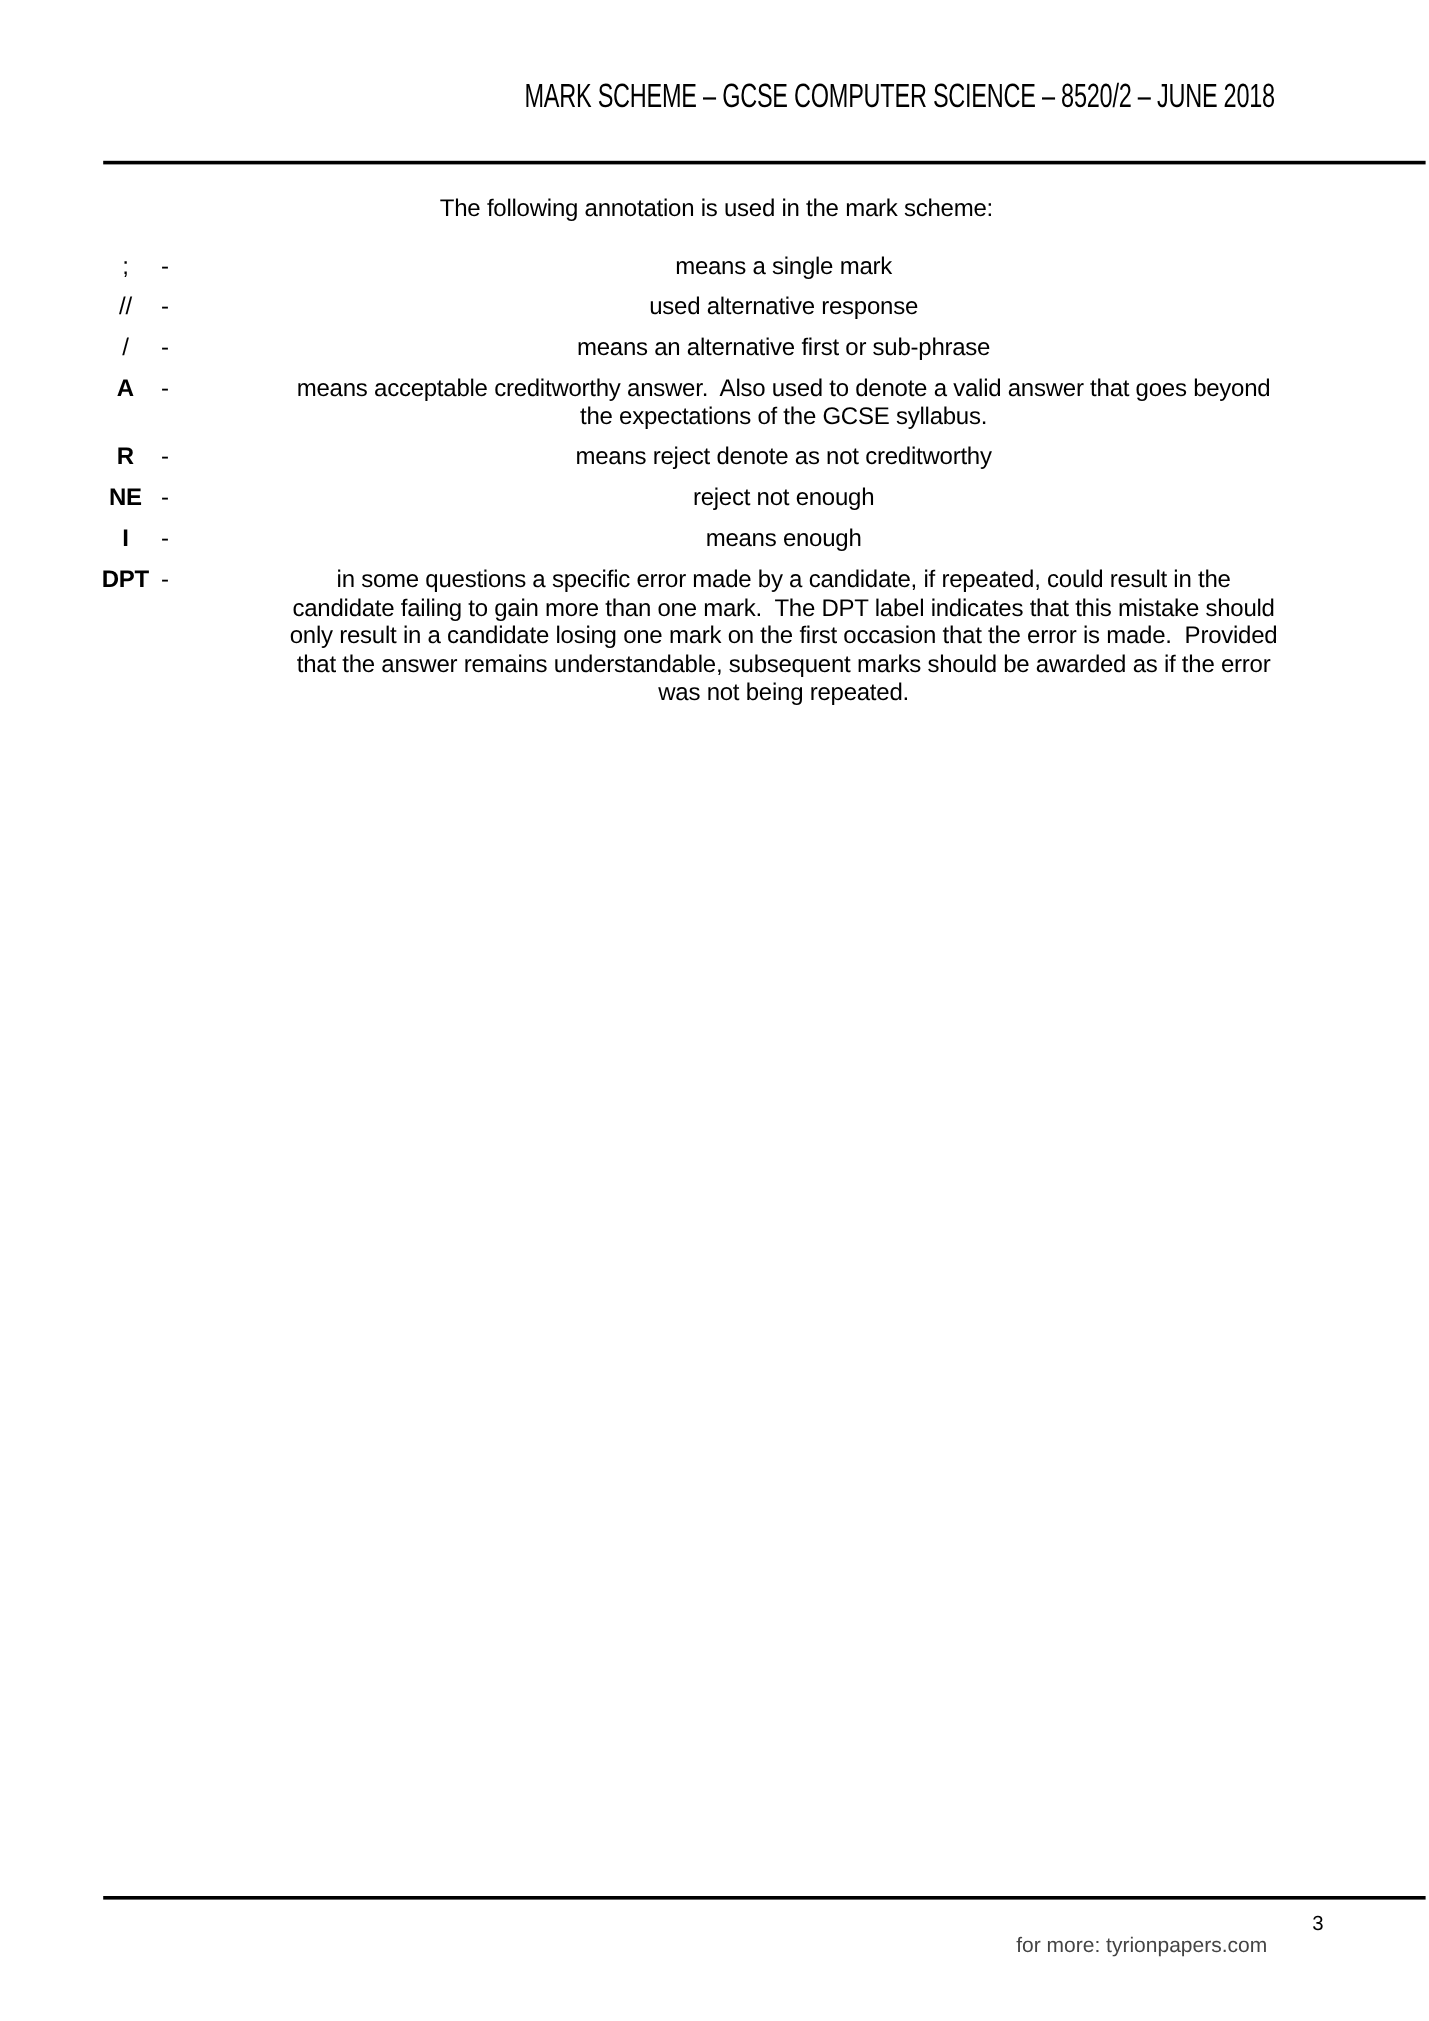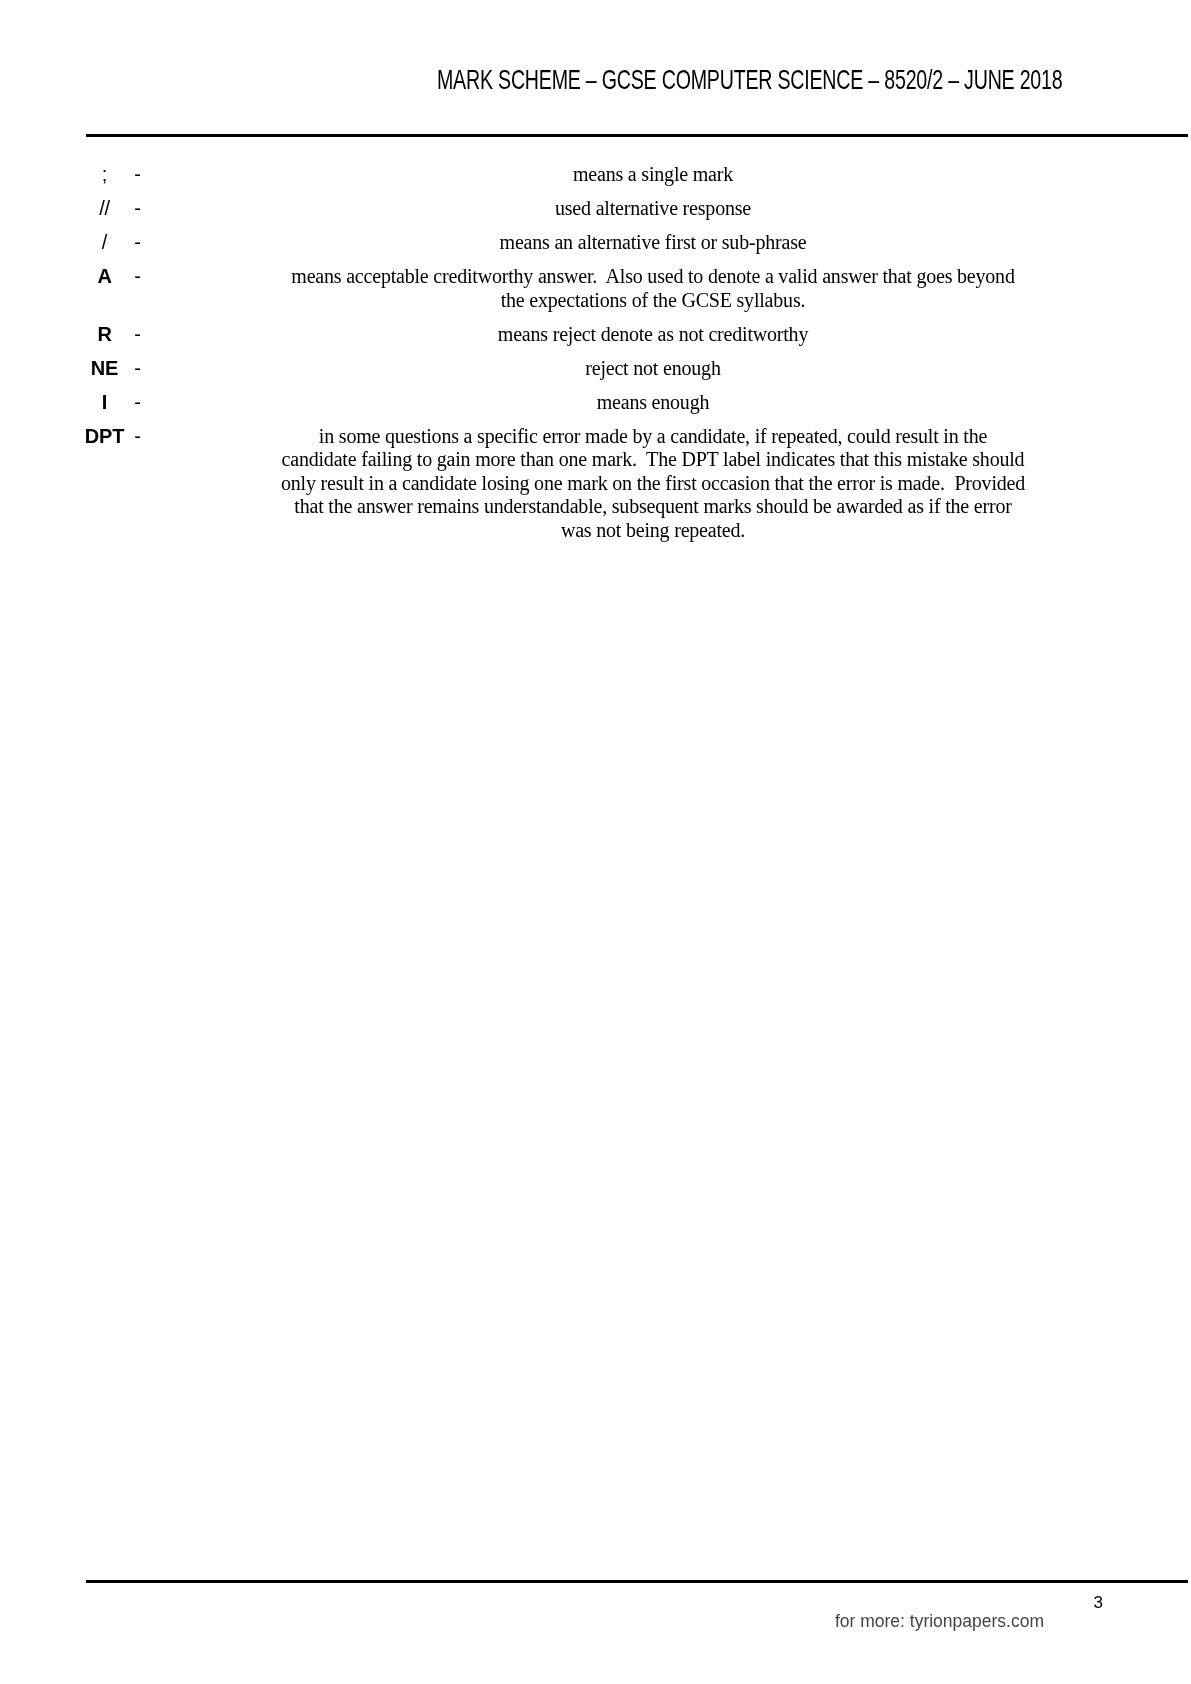--- a/index.html
+++ b/index.html
@@ -55,52 +55,53 @@
     margin: 0 0 24px 0;
   }
   .row {
     display: grid;
     grid-template-columns: 45px 21px 1010px;
     margin-bottom: 10.5px;
   }
   .sym { white-space: nowrap; }
   .sym.b { font-weight: bold; }
   .dash { }
-  .meaning { white-space: pre-wrap; font-family: Liberation Serif, serif; }
+  .meaning { white-space: pre-wrap; }
 
   
   .page-number {
     position: absolute;
     top: 1593px;
     right: 88px;
     font-size: 17px;
     line-height: 20px;
     color: #000000;
   }
   .watermark {
     position: absolute;
     top: 1611px;
-    right: 147px;
+    right: 135px;
     font-size: 17.5px;
     line-height: 20px;
     color: #444444;
     white-space: nowrap;
   }
 </style>
 </head>
 <body>
 
 <div class="page">
 
   <div class="header-title">MARK SCHEME – GCSE COMPUTER SCIENCE – 8520/2 – JUNE 2018</div>
 
   <div class="rule header-rule"></div>
 
   <div class="content">
 
+    <p class="intro">The following annotation is used in the mark scheme:</p>
 
     <div class="row">
       <span class="sym">;</span>
       <span class="dash">-</span>
       <span class="meaning">means a single mark</span>
     </div>
 
     <div class="row">
       <span class="sym">//</span>
       <span class="dash">-</span>

